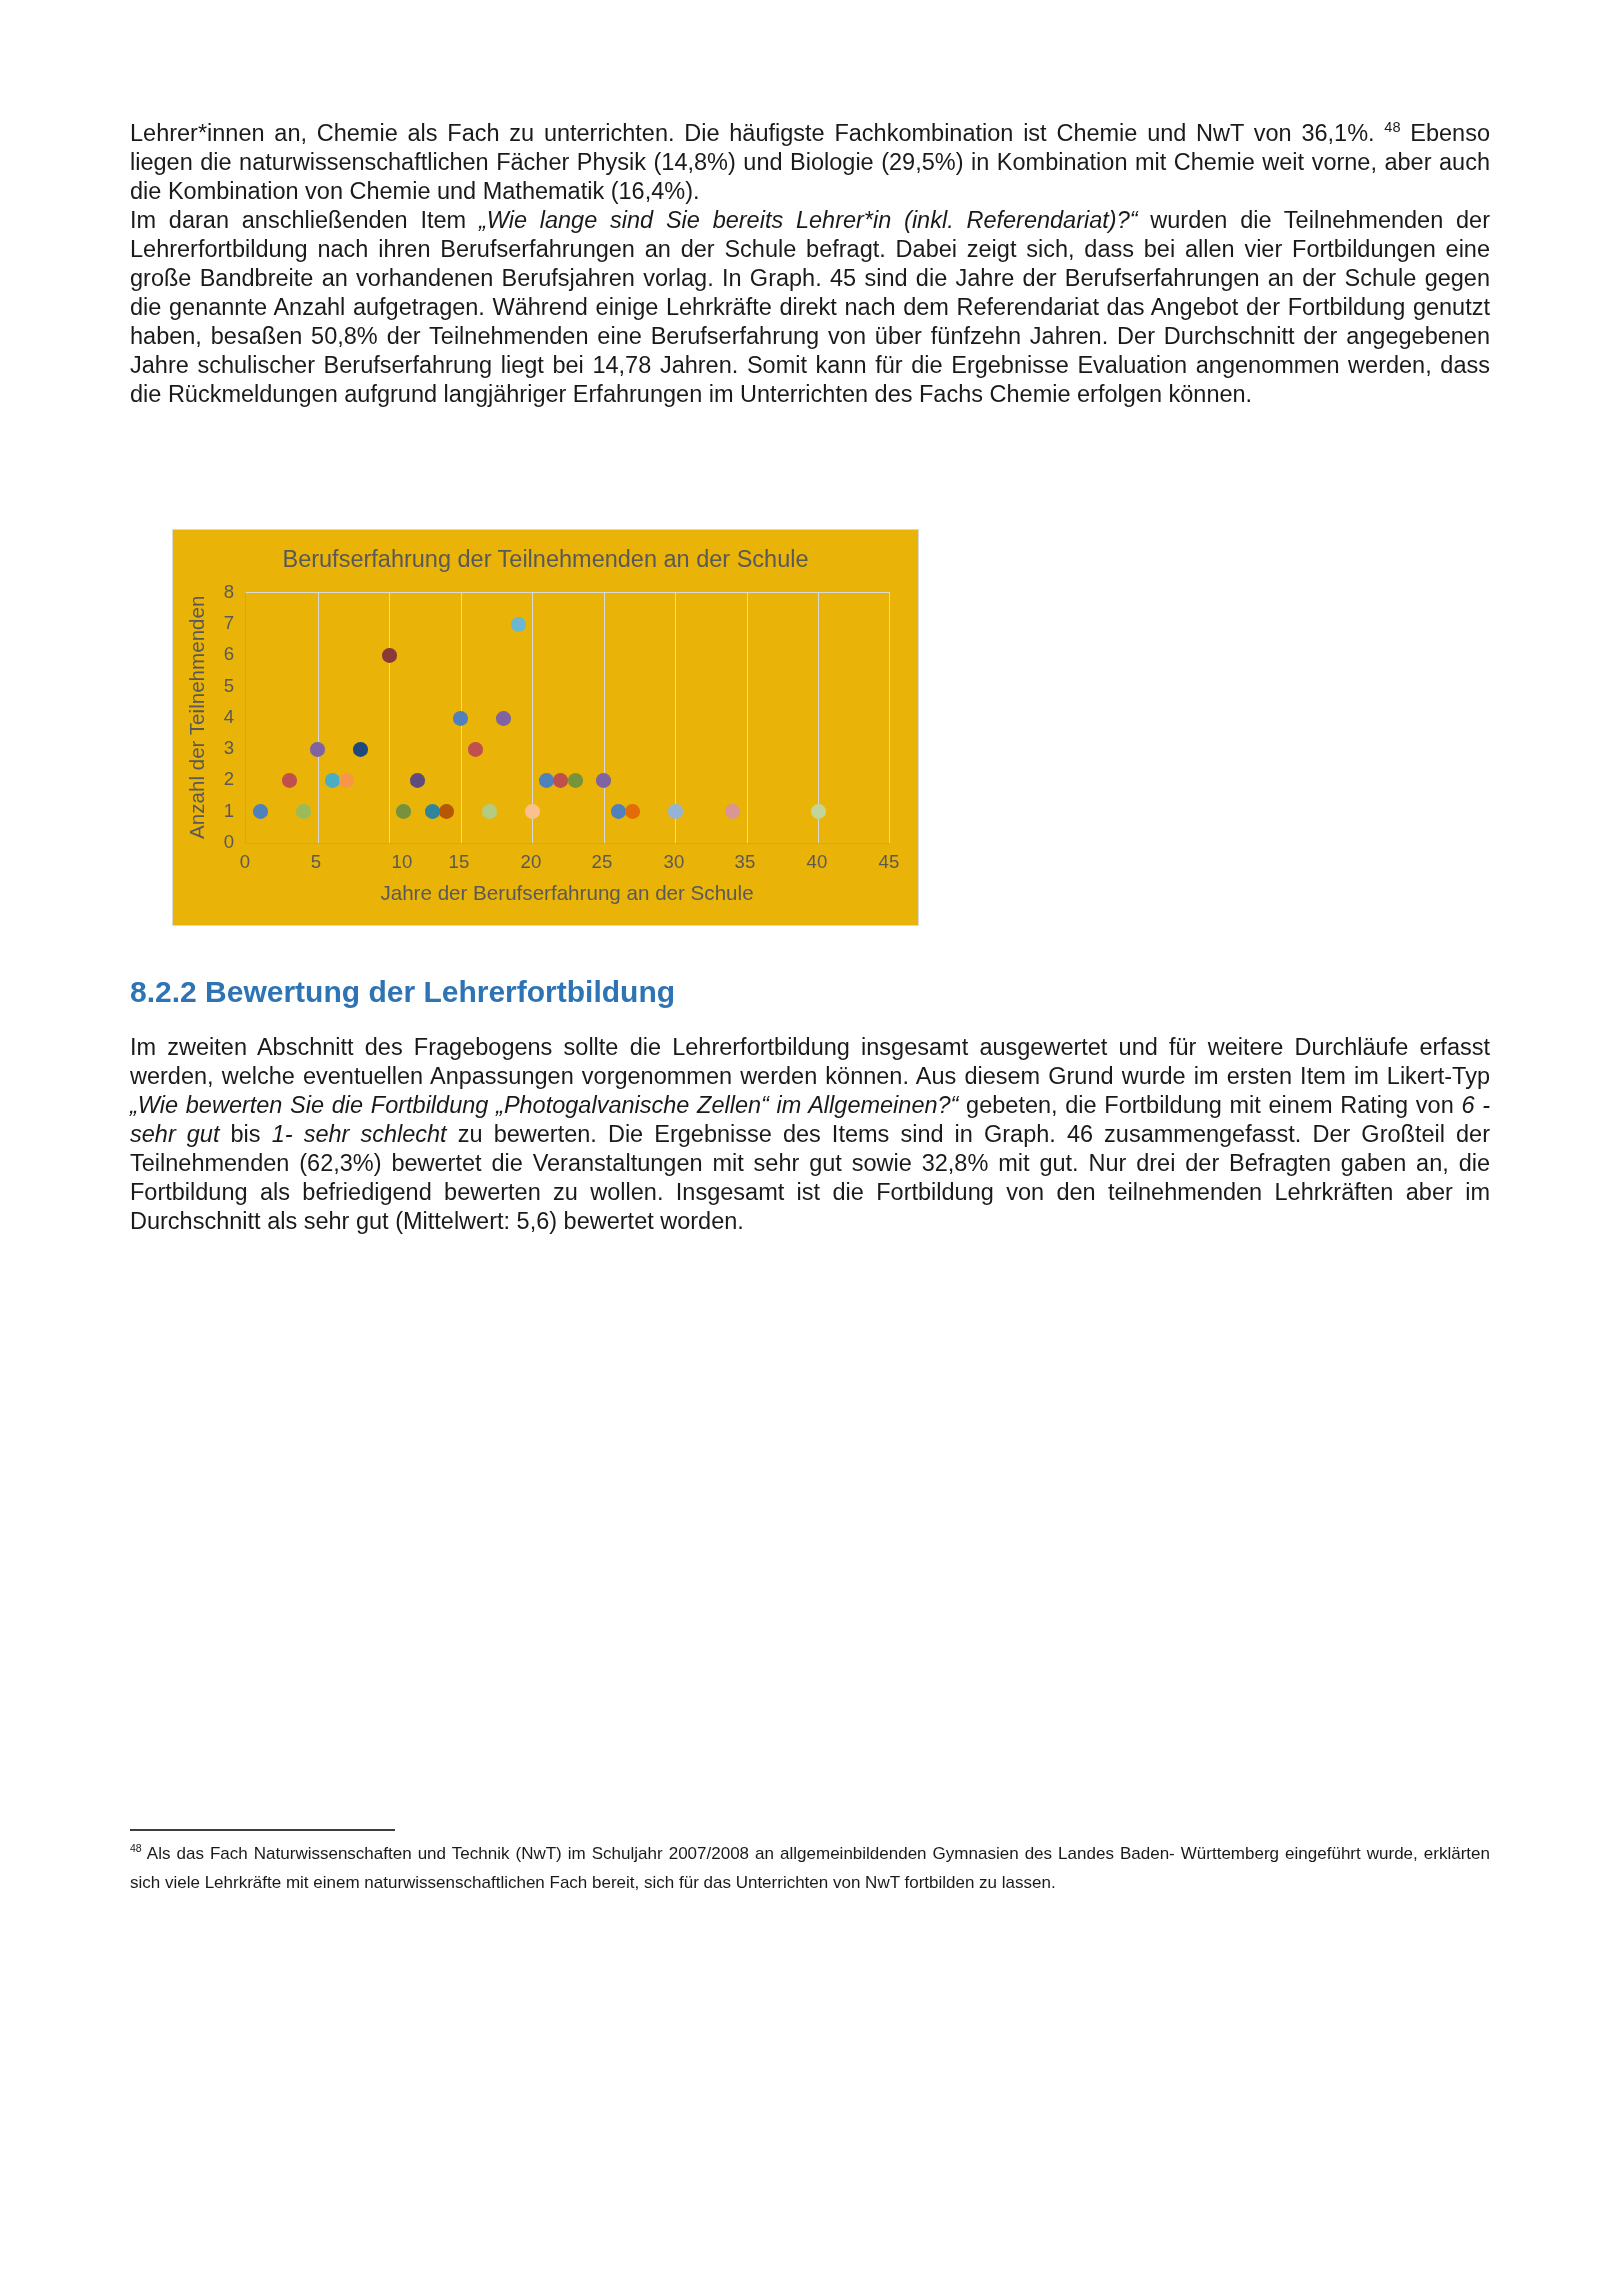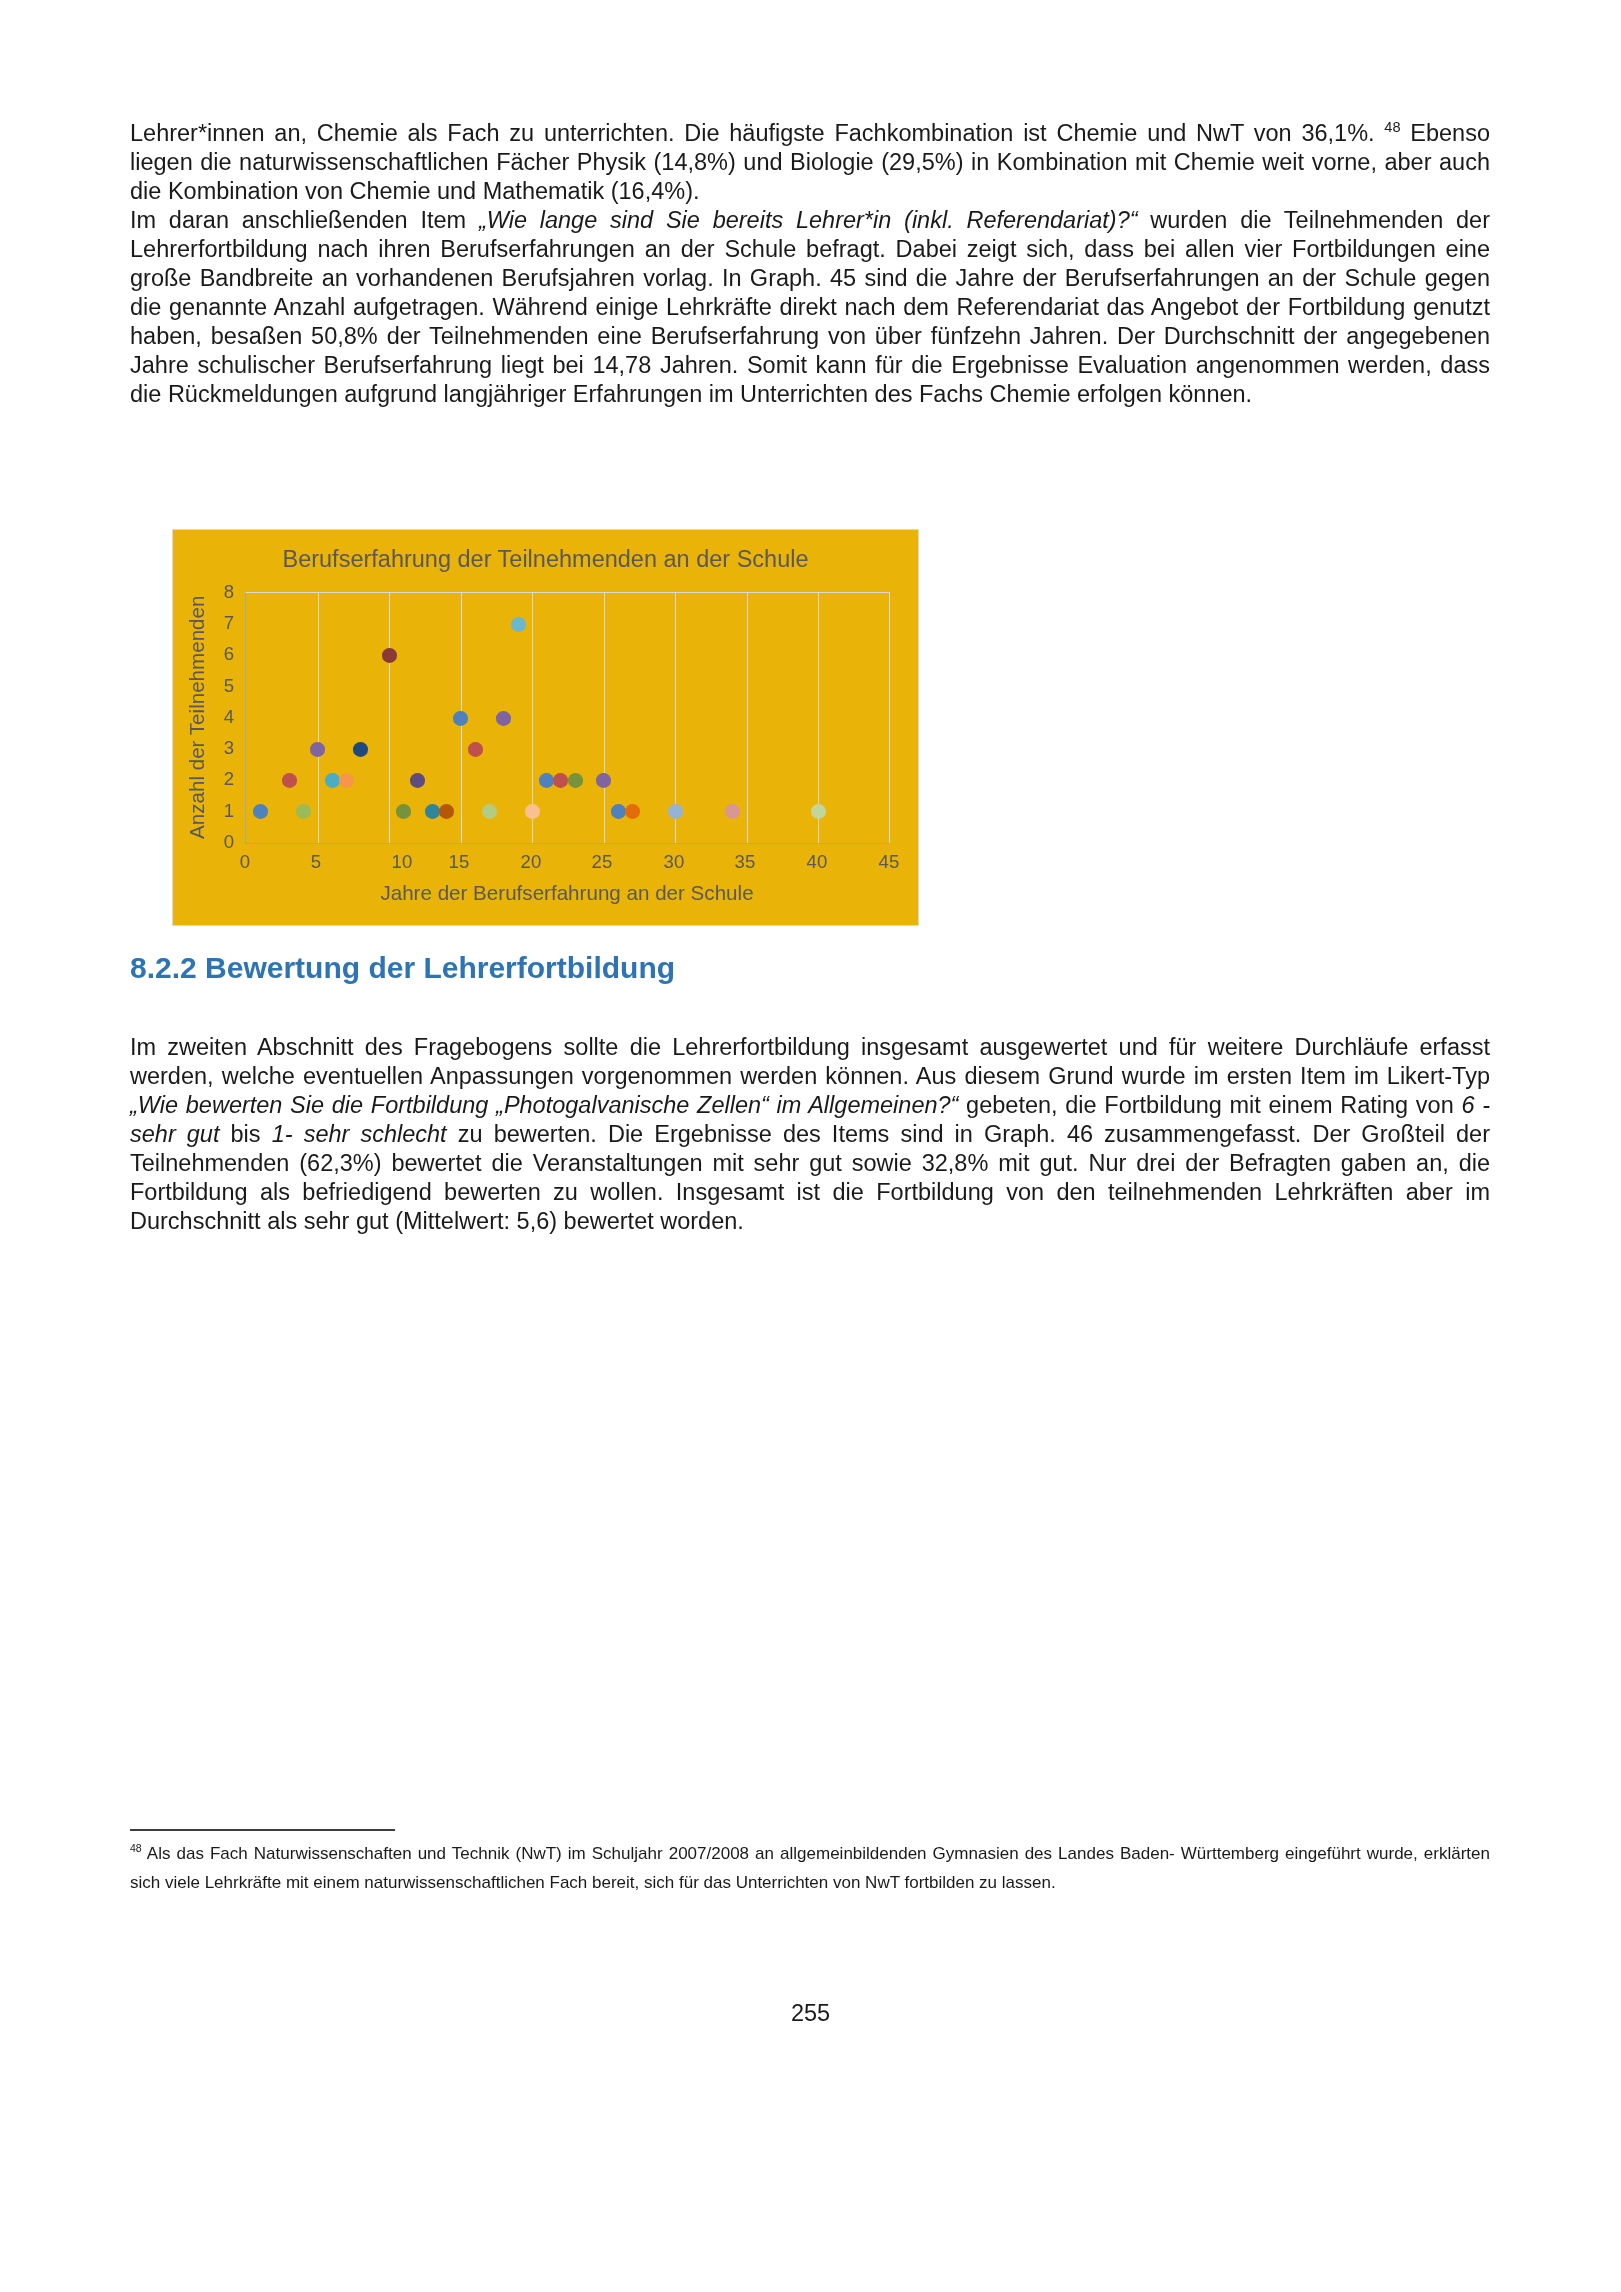--- a/index.html
+++ b/index.html
@@ -69,21 +69,21 @@
     text-align: center; font-size: 20.6px;
     color: var(--chart-text, #595959);
   }
   .caption {
     margin: 11.8px 0 0 0; text-align: center;
     font-size: 19.6px; font-weight: bold;
     color: var(--caption, #2e74b5);
   }
 
   .heading {
-    position: absolute; left: 130px; top: 948px; margin: 0;
+    position: absolute; left: 130px; top: 972px; margin: 0;
     font-size: 30px; font-weight: bold; line-height: 39px;
     color: var(--heading, #2e74b5);
   }
 
   .footnote-area { position: absolute; left: 130px; top: 1829px; width: 1360px; }
   .footnote-rule { width: 265px; border-top: 2px solid #3d3d3d; }
   .footnote-text { margin: 8px 0 0 0; font-size: 17px; line-height: 29px; text-align: justify; }
 
   .page-number {
     position: absolute; left: 0; top: 2000px; width: 1621px;
@@ -169,16 +169,15 @@
 
   <div class="text-block" id="par-bewertung">
     <p class="body-par"><span>Im zweiten Abschnitt des Fragebogens sollte die Lehrerfortbildung insgesamt ausgewertet und für weitere Durchläufe erfasst werden, welche eventuellen Anpassungen vorgenommen werden können. Aus diesem Grund wurde im ersten Item im Likert-Typ </span><span class="it">„Wie bewerten Sie die Fortbildung „Photogalvanische Zellen“ im Allgemeinen?“</span><span> gebeten, die Fortbildung mit einem Rating von </span><span class="it">6 - sehr gut</span><span> bis </span><span class="it">1- sehr schlecht</span><span> zu bewerten. Die Ergebnisse des Items sind in Graph. 46 zusammengefasst. Der Großteil der Teilnehmenden (62,3%) bewertet die Veranstaltungen mit sehr gut sowie 32,8% mit gut. Nur drei der Befragten gaben an, die Fortbildung als befriedigend bewerten zu wollen. Insgesamt ist die Fortbildung von den teilnehmenden Lehrkräften aber im Durchschnitt als sehr gut (Mittelwert: 5,6) bewertet worden.</span></p>
   </div>
 
   <div class="footnote-area">
     <div class="footnote-rule"></div>
     <p class="footnote-text"><sup>48</sup><span> Als das Fach Naturwissenschaften und Technik (NwT) im Schuljahr 2007/2008 an allgemeinbildenden Gymnasien des Landes Baden- Württemberg eingeführt wurde, erklärten sich viele Lehrkräfte mit einem naturwissenschaftlichen Fach bereit, sich für das Unterrichten von NwT fortbilden zu lassen.</span></p>
   </div>
 
-  <div class="page-number">255</div>
 
 </div>
 
 
 </body></html>

